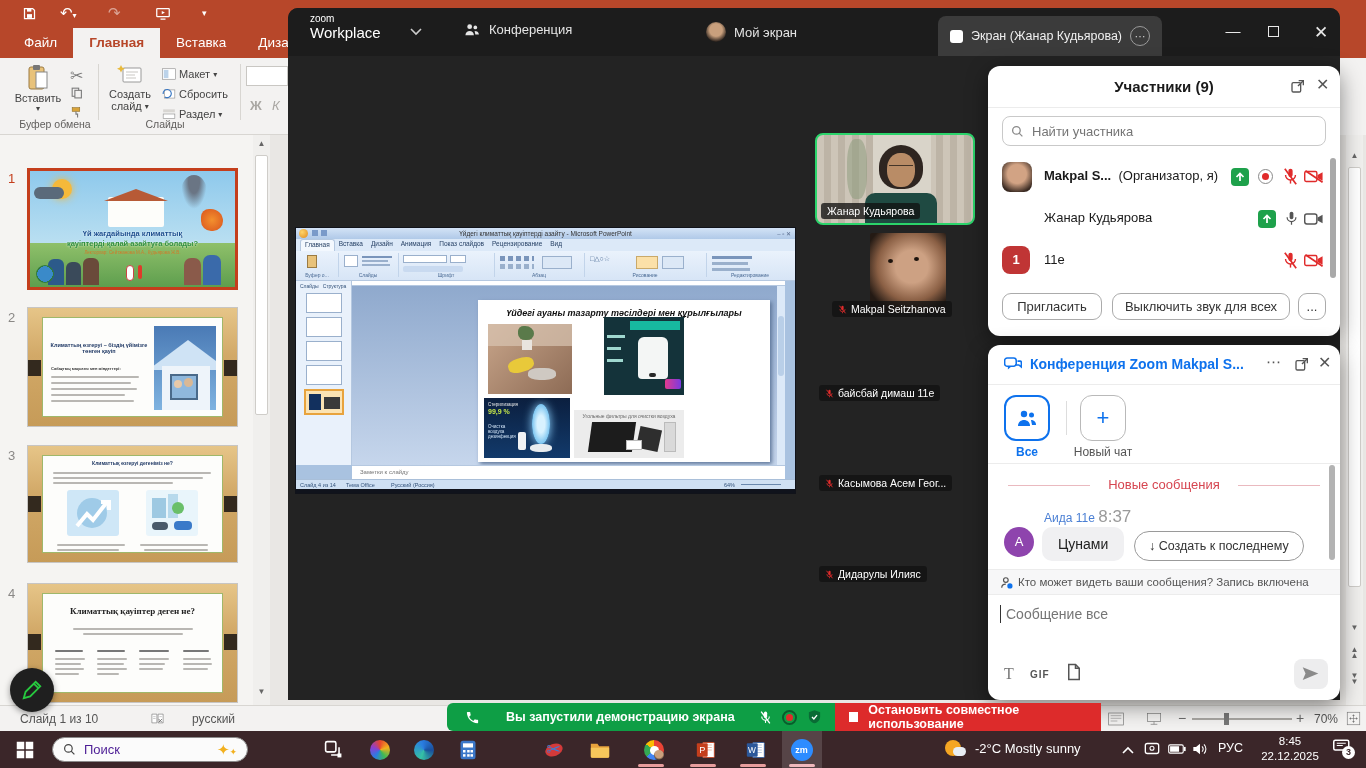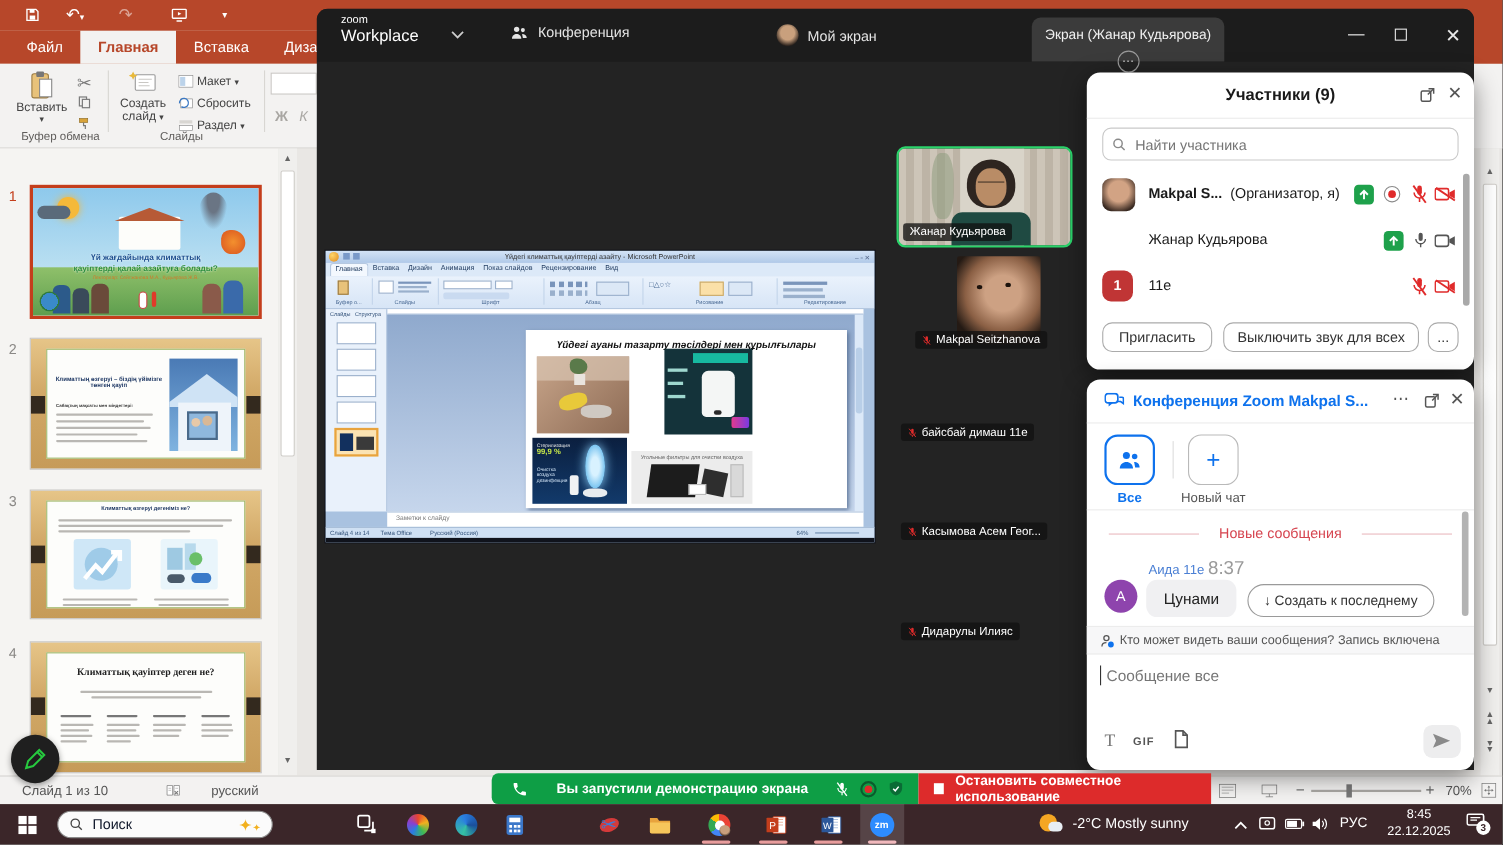--- a/index.html
+++ b/index.html
@@ -23,21 +23,21 @@
   .clip{position:absolute;width:13px;height:16px;background:#33291e;}
   .inner-card{position:absolute;left:14px;right:14px;top:9px;bottom:9px;background:#fdfdfb;border:1px solid #9fb86a;}
   .tline{position:absolute;height:2px;background:#b9b7b3;border-radius:1px;}
   .scroll{background:#f0efed;}
   .scroll .arrow{color:#666;font-size:8px;text-align:center;}
   .ppt-status{left:0;top:705px;width:1366px;height:26px;background:#f3f2f1;border-top:1px solid #d8d6d2;font-size:12px;color:#555;}
   
   .zwin{left:288px;top:8px;width:1052px;height:692px;background:#232323;border-radius:10px 10px 0 0;overflow:hidden;}
   .ztitle{position:absolute;left:0;top:0;width:100%;height:48px;background:#1c1c1c;}
   .ztab{position:absolute;display:flex;align-items:center;gap:8px;color:#e4e4e4;font-size:13px;}
-  .zactive{position:absolute;background:#3b3b3b;border-radius:8px 8px 0 0;display:flex;align-items:center;gap:8px;color:#f0f0f0;font-size:12.5px;padding:0 12px;flex-direction:column;}
+  .zactive{position:absolute;background:#3b3b3b;border-radius:8px 8px 0 0;display:flex;align-items:center;gap:8px;color:#f0f0f0;font-size:12.5px;padding:0 12px;}
   .wbtn{position:absolute;color:#e8e8e8;font-size:15px;width:30px;text-align:center;top:14px;}
   .chip{position:absolute;background:rgba(18,18,18,.78);color:#fff;font-size:10.5px;border-radius:3px;padding:2px 6px;display:flex;align-items:center;gap:4px;white-space:nowrap;}
   .bigname{position:absolute;left:815px;width:160px;text-align:center;color:#fff;font-weight:bold;font-size:15px;}
   
   .panel{position:absolute;left:988px;width:352px;background:#fff;border-radius:12px;box-shadow:0 6px 22px rgba(0,0,0,.45);}
   .p-head{position:relative;height:42px;border-bottom:1px solid #ececec;}
   .p-title{text-align:center;line-height:42px;font-size:15px;font-weight:bold;color:#1a1a1a;}
   .icbtn{position:absolute;top:12px;color:#555;}
   .search{position:absolute;left:14px;top:50px;width:324px;height:30px;border:1px solid #c9c9c9;border-radius:8px;display:flex;align-items:center;padding:0 8px;gap:6px;}
   .search input{border:none;outline:none;font-size:13px;flex:1;color:#333;background:transparent;}
@@ -708,21 +708,21 @@
         <rect x="1" y="1" width="10" height="10" fill="#fff"></rect>
         <rect x="13" y="1" width="10" height="10" fill="#fff"></rect>
         <rect x="1" y="13" width="10" height="10" fill="#fff"></rect>
         <rect x="13" y="13" width="10" height="10" fill="#fff"></rect>
       </svg>
     <div class="abs" style="left:52px;top:6px;width:196px;height:25px;background:#fbfbfb;border:1px solid #8a8a8a;border-radius:13px;display:flex;align-items:center;padding:0 10px;gap:8px">
       <svg width="13" height="13" viewBox="0 0 24 24">
           <circle cx="10" cy="10" r="7" fill="none" stroke="#444" stroke-width="2.2"></circle>
           <line x1="15" y1="15" x2="21" y2="21" stroke="#444" stroke-width="2.2"></line>
         </svg>
-      <span style="font-size:13px;color:#0f172a;flex:1">Поиск</span>
+      <span style="font-size:13px;color:#4c1d95;flex:1">Поиск</span>
       <span style="font-size:15px;color:#f2b01e">✦<span style="font-size:9px">✦</span></span>
     </div>
     <div class="tb-ic" style="left:320px">
         <svg width="19" height="19" viewBox="0 0 24 24">
           <rect x="2" y="2" width="13" height="13" rx="2" fill="none" stroke="#fff" stroke-width="2"></rect>
           <path d="M9 19h11M19 9v11" stroke="#fff" stroke-width="2"></path>
           <rect x="17" y="17" width="5" height="5" fill="#fff"></rect>
         </svg>
       </div>
     <div class="tb-ic" style="left:366px">

